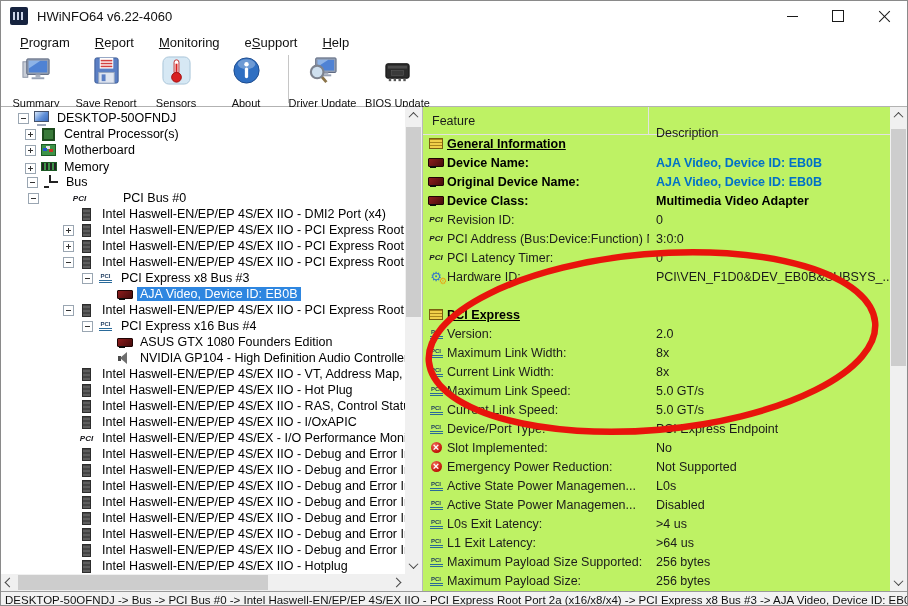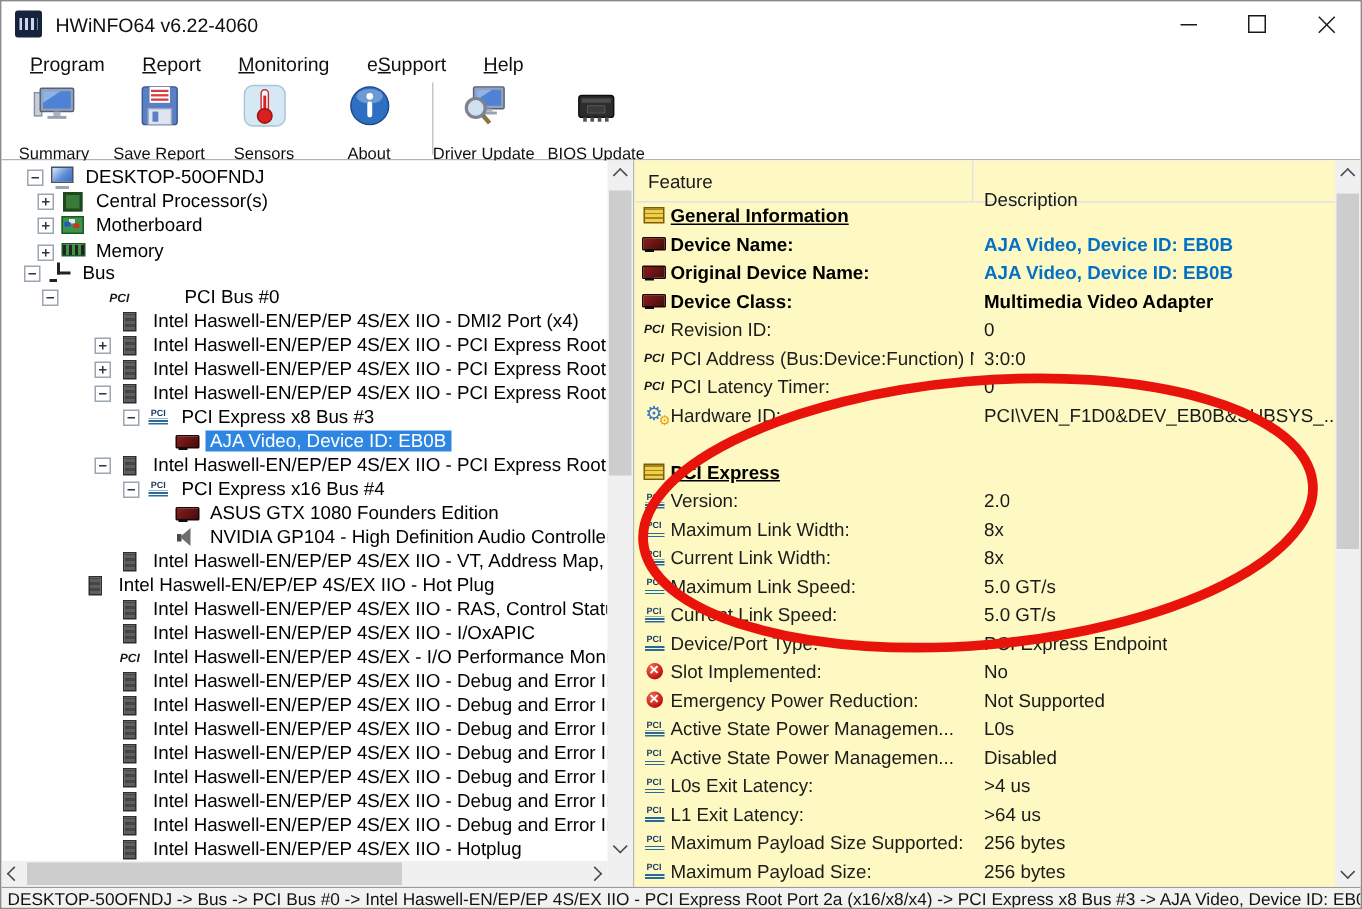--- a/index.html
+++ b/index.html
@@ -83,21 +83,21 @@
   .corner{position:absolute;right:0;bottom:0;width:17px;height:17px;background:#f0f0f0;}
   .sbtn{position:absolute;width:17px;height:17px;display:flex;align-items:center;justify-content:center;}
   .chev{width:6px;height:6px;border-left:1px solid #474747;border-top:1px solid #474747;}
   .chev-up{transform:rotate(45deg) translate(1px,1px);}
   .chev-down{transform:rotate(225deg) translate(1px,1px);}
   .chev-left{transform:rotate(-45deg);}
   .chev-right{transform:rotate(135deg);}
   .sthumb{position:absolute;background:#cdcdcd;}
 
   
-  .details-panel{position:relative;flex:1;overflow:hidden;background:#fef9c3;}
+  .details-panel{position:relative;flex:1;overflow:hidden;background:#bef264;}
   .dheader{height:27px;display:flex;align-items:center;font-size:12.5px;color:#1a1a1a;border-bottom:1px solid #e2e2e2;margin-right:17px;}
   .dh-f{width:226px;box-sizing:border-box;padding-left:9px;border-right:1px solid #e2e2e2;height:100%;display:flex;align-items:center;}
   .dh-d{flex:1;padding-left:7px;margin-top:24px;}
   .drows{position:absolute;top:27px;left:0;right:17px;bottom:0;overflow:hidden;}
   .drow{height:19px;display:flex;align-items:center;font-size:12.5px;white-space:nowrap;}
   .dficon{width:18px;height:15px;margin-left:4px;margin-right:2px;flex:none;position:relative;display:inline-flex;align-items:center;justify-content:center;}
   .dflabel{flex:none;width:202px;overflow:hidden;color:#1c1c1c;}
   .dflabel.fbold{font-weight:bold;color:#000;}
   .dflabel.fsection{font-weight:bold;color:#000;text-decoration:underline;}
   .ddesc{padding-left:7px;overflow:hidden;color:#1a1a1a;}
@@ -226,21 +226,21 @@
           <div class="trow" style="padding-left: 23px;">
             <span class="expander exp-plus"></span>
             <span class="ticon icon-motherboard"></span>
             <span class="tlabel">Motherboard</span>
           </div>
           <div class="trow" style="padding-left: 23px; align-items: flex-end;">
             <span class="expander exp-plus"></span>
             <span class="ticon icon-memory"></span>
             <span class="tlabel">Memory</span>
           </div>
-          <div class="trow" style="padding-left: 14px;">
+          <div class="trow" style="padding-left: 25px;">
             <span class="expander exp-minus"></span>
             <span class="ticon icon-bus"></span>
             <span class="tlabel">Bus</span>
           </div>
           <div class="trow" style="padding-left: 26px; gap: 28px;">
             <span class="expander exp-minus"></span>
             <span class="ticon icon-pci"></span>
             <span class="tlabel">PCI Bus #0</span>
           </div>
           <div class="trow" style="padding-left: 61px;">
@@ -291,21 +291,21 @@
           <div class="trow" style="padding-left: 99px;">
             <span class="expander exp-none"></span>
             <span class="ticon icon-speaker"></span>
             <span class="tlabel">NVIDIA GP104 - High Definition Audio Controller</span>
           </div>
           <div class="trow" style="padding-left: 61px;">
             <span class="expander exp-none"></span>
             <span class="ticon icon-chip"></span>
             <span class="tlabel">Intel Haswell-EN/EP/EP 4S/EX IIO - VT, Address Map, S</span>
           </div>
-          <div class="trow" style="padding-left: 38px;">
+          <div class="trow" style="padding-left: 61px;">
             <span class="expander exp-none"></span>
             <span class="ticon icon-chip"></span>
             <span class="tlabel">Intel Haswell-EN/EP/EP 4S/EX IIO - Hot Plug</span>
           </div>
           <div class="trow" style="padding-left: 61px;">
             <span class="expander exp-none"></span>
             <span class="ticon icon-chip"></span>
             <span class="tlabel">Intel Haswell-EN/EP/EP 4S/EX IIO - RAS, Control Status</span>
           </div>
           <div class="trow" style="padding-left: 61px;">

